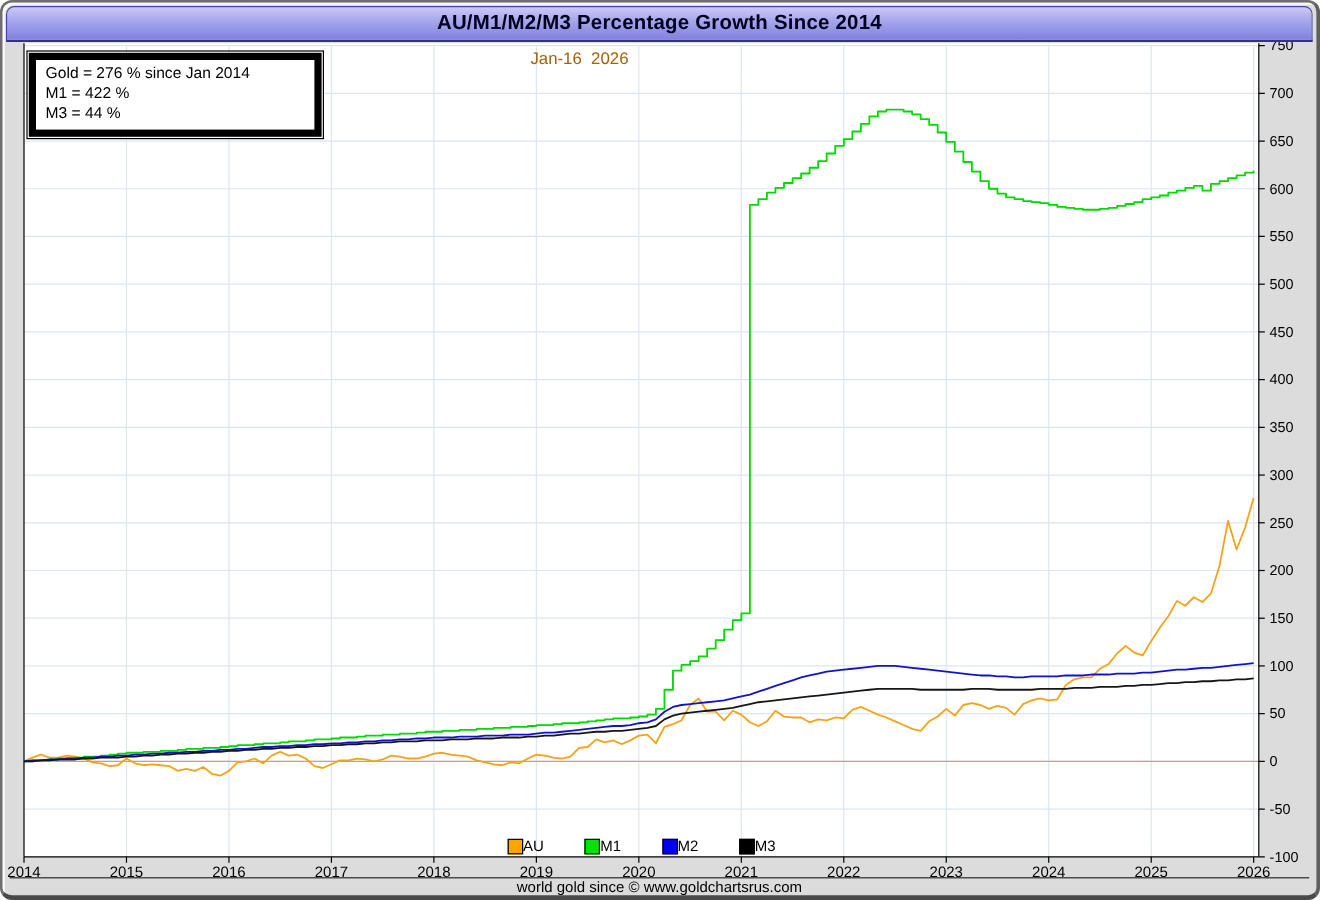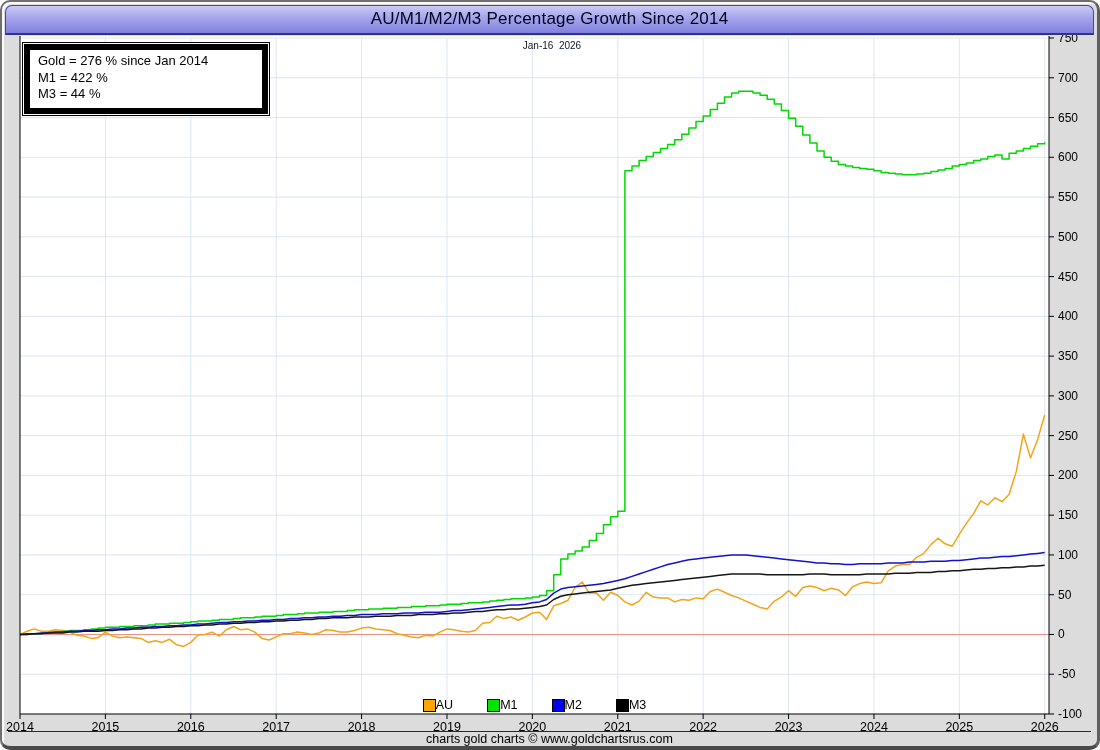--- a/index.html
+++ b/index.html
@@ -9,32 +9,32 @@
     border-radius:10px;overflow:hidden;background:#dcdcdc;
     box-shadow:inset 2px 2px 0 rgba(255,255,255,.85);
   }
   .header{
     position:absolute;left:3px;top:3px;right:3px;height:27px;
     border:1px solid #4646a0;border-bottom:2px solid #32328c;
     border-radius:7px 7px 0 0;
     background:linear-gradient(to bottom,#cacaf6 0%,#a8a8ec 40%,#8080e0 100%);
   }
   .title{
-    text-align:center;font-size:17px;font-weight:normal;line-height:26px;color:#000020;
+    text-align:center;font-size:17px;font-weight:bold;line-height:26px;color:#000020;
     letter-spacing:.2px;
   }
   .chart-layer{position:absolute;left:0;top:0;width:1100px;height:750px;}
   .info-box{
     position:absolute;left:22px;top:42px;width:216px;
     background:#ffffff;border:6px solid #000000;outline:1px solid #000;outline-offset:1px;
     padding:3px 8px 5px 8px;font-size:13px;line-height:16.5px;color:#000;
   }
   .date-label{
-    position:absolute;left:440px;top:38px;width:220px;text-align:center;
-    font-size:10px;color:#0f172a;white-space:pre;
+    position:absolute;left:440px;top:38px;width:220px;
+    font-size:14px;color:#a16207;white-space:pre;
   }
   .bottom-legend{
     position:absolute;left:18px;top:695px;width:1029px;
     display:flex;justify-content:center;gap:34px;align-items:center;height:16px;
   }
   .legend-item{display:flex;align-items:center;font-size:12.5px;color:#000;text-align:right;}
   .legend-swatch{width:11px;height:11px;border:1px solid #000;display:inline-block;}
   .footer-rule{position:absolute;left:6px;right:6px;top:729px;border-top:1px solid #2a2a2a;}
   .footer-text{
     position:absolute;left:0;top:730px;width:100%;text-align:center;
@@ -182,15 +182,15 @@
         <span class="legend-swatch" style="background: rgb(0, 0, 238);"></span>
         <span>M2</span>
       </div>
       <div class="legend-item">
         <span class="legend-swatch" style="background: rgb(0, 0, 0);"></span>
         <span>M3</span>
       </div>
     </div>
 
   <div class="footer-rule"></div>
-  <div class="footer-text">charts gold charts © www.goldchartsrus.com</div>
+  <div class="footer-text">world gold since © www.goldchartsrus.com</div>
 
 </div>
 
 </body></html>

